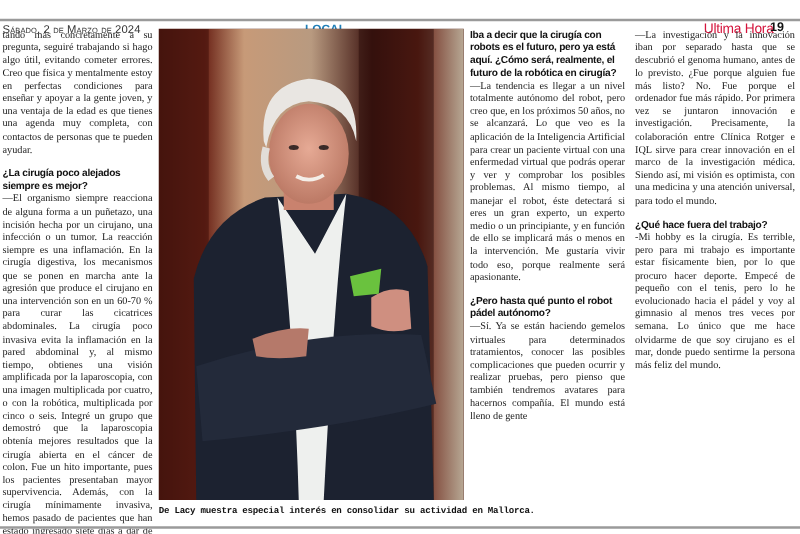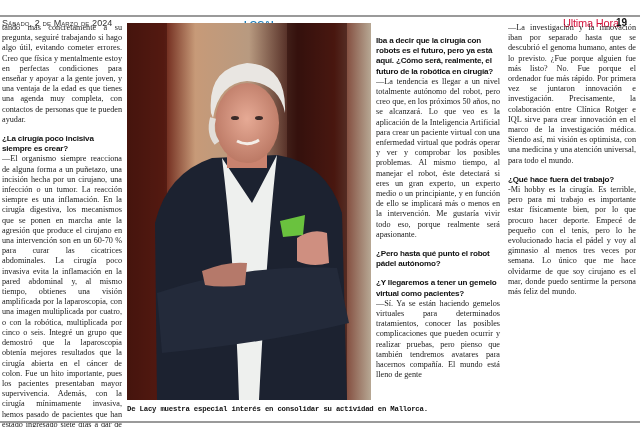--- a/index.html
+++ b/index.html
@@ -9,21 +9,21 @@
   .header { position: absolute; left: 0; top: 16px; width: 640px; height: 15px; }
   .header .date { position: absolute; left: 2px; top: 2px; font-family: "Liberation Sans", sans-serif; font-size: 9px; color: #333; font-variant: small-caps; letter-spacing: 0.1px; }
   .header .section { position: absolute; left: 244px; top: 2px; font-family: "Liberation Sans", sans-serif; font-size: 9.5px; color: #1f7fb8; font-weight: bold; text-align: right; }
   .header .brand { position: absolute; left: 563px; top: 1px; font-family: "Liberation Sans", sans-serif; font-size: 11px; font-weight: normal; color: #d4123b; font-style: normal; letter-spacing: -0.2px; }
   .header .pageno { position: absolute; left: 616px; top: 1px; font-family: "Liberation Sans", sans-serif; font-size: 10px; font-weight: bold; color: #111; }
   .header-rule { position: absolute; left: 0; top: 15px; width: 640px; height: 2px; background: #9a9a9a; }
 
   .col { position: absolute; top: 23px; font-size: 8.2px; line-height: 10.2px; text-align: justify; hyphens: auto; }
   .col p { margin: 0; }
   .col .q { font-family: "Liberation Sans", sans-serif; font-weight: bold; font-size: 8.1px; line-height: 10.2px; color: #111; margin-top: 9px; text-align: left; letter-spacing: -0.2px; }
-  .col .q.first { margin-top: 13px; }
+  .col .q.first { margin-top: 0; }
   .col1 { left: 2px; width: 120px; }
   .col3 { left: 376px; width: 124px; }
   .col4 { left: 508px; width: 128px; }
 
   .photo { position: absolute; left: 127px; top: 23px; width: 244px; height: 377px; overflow: hidden; background: #5a2a1e; }
   .photo svg { display: block; }
   .caption { position: absolute; left: 127px; top: 405px; width: 250px; font-family: Liberation Mono, monospace; font-weight: bold; font-size: 7.3px; color: #111; letter-spacing: -0.2px; white-space: nowrap; }
   .bottom-rule { position: absolute; left: 0; top: 421px; width: 640px; height: 2px; background: #9a9a9a; }
 </style>
 </head>
@@ -32,21 +32,21 @@
 <div class="header">
   <span class="date">Sábado, 2 de Marzo de 2024</span>
   <span class="section">LOCAL</span>
   <span class="brand">Ultima Hora</span>
   <span class="pageno">19</span>
 </div>
 <div class="header-rule"></div>
 
 <div class="col col1">
   <p>tando más concretamente a su pregunta, seguiré trabajando si hago algo útil, evitando cometer errores. Creo que física y mentalmente estoy en perfectas condiciones para enseñar y apoyar a la gente joven, y una ventaja de la edad es que tienes una agenda muy completa, con contactos de personas que te pueden ayudar.</p>
-  <p class="q">¿La cirugía poco incisiva siempre es crear?</p>
+  <p class="q">¿La cirugía poco alejados siempre es mejor?</p>
   <p>—El organismo siempre reacciona de alguna forma a un puñetazo, una incisión hecha por un cirujano, una infección o un tumor. La reacción siempre es una inflamación. En la cirugía digestiva, los mecanismos que se ponen en marcha ante la agresión que produce el cirujano en una intervención son en un 60-70 % para curar las cicatrices abdominales. La cirugía poco invasiva evita la inflamación en la pared abdominal y, al mismo tiempo, obtienes una visión amplificada por la laparoscopia, con una imagen multiplicada por cuatro, o con la robótica, multiplicada por cinco o seis. Integré un grupo que demostró que la laparoscopia obtenía mejores resultados que la cirugía abierta en el cáncer de colon. Fue un hito importante, pues los pacientes presentaban mayor supervivencia. Además, con la cirugía mínimamente invasiva, hemos pasado de pacientes que han estado ingresado siete días a dar de alta en seis horas.</p>
 </div>
 
 <div class="photo" aria-label="Portrait of a white-haired man in a dark blazer with a green pocket square, arms crossed">
   <svg width="244" height="377" viewBox="0 0 244 377" xmlns="http://www.w3.org/2000/svg">
     <defs>
       <linearGradient id="bg" x1="0" x2="1" y1="0" y2="0">
         <stop offset="0" stop-color="#3a120c"></stop>
         <stop offset="0.15" stop-color="#6b2418"></stop>
         <stop offset="0.28" stop-color="#c79a78"></stop>
@@ -85,21 +85,20 @@
     <ellipse cx="132" cy="95" rx="4" ry="2" fill="#3a2a28"></ellipse>
     <path d="M110 118 Q121 124 132 117" stroke="#f4eee8" stroke-width="3" fill="none"></path>
   </svg>
 </div>
 <div class="caption">De Lacy muestra especial interés en consolidar su actividad en Mallorca.</div>
 
 <div class="col col3">
   <p class="q first">Iba a decir que la cirugía con robots es el futuro, pero ya está aquí. ¿Cómo será, realmente, el futuro de la robótica en cirugía?</p>
   <p>—La tendencia es llegar a un nivel totalmente autónomo del robot, pero creo que, en los próximos 50 años, no se alcanzará. Lo que veo es la aplicación de la Inteligencia Artificial para crear un paciente virtual con una enfermedad virtual que podrás operar y ver y comprobar los posibles problemas. Al mismo tiempo, al manejar el robot, éste detectará si eres un gran experto, un experto medio o un principiante, y en función de ello se implicará más o menos en la intervención. Me gustaría vivir todo eso, porque realmente será apasionante.</p>
   <p class="q">¿Pero hasta qué punto el robot pádel autónomo?</p>
-  <p class="q">¿Y llegaremos a tener un gemelo virtual como pacientes?</p>
   <p>—Sí. Ya se están haciendo gemelos virtuales para determinados tratamientos, conocer las posibles complicaciones que pueden ocurrir y realizar pruebas, pero pienso que también tendremos avatares para hacernos compañía. El mundo está lleno de gente</p>
 </div>
 
 <div class="col col4">
   <p>—La investigación y la innovación iban por separado hasta que se descubrió el genoma humano, antes de lo previsto. ¿Fue porque alguien fue más listo? No. Fue porque el ordenador fue más rápido. Por primera vez se juntaron innovación e investigación. Precisamente, la colaboración entre Clínica Rotger e IQL sirve para crear innovación en el marco de la investigación médica. Siendo así, mi visión es optimista, con una medicina y una atención universal, para todo el mundo.</p>
   <p class="q">¿Qué hace fuera del trabajo?</p>
   <p>-Mi hobby es la cirugía. Es terrible, pero para mi trabajo es importante estar físicamente bien, por lo que procuro hacer deporte. Empecé de pequeño con el tenis, pero lo he evolucionado hacia el pádel y voy al gimnasio al menos tres veces por semana. Lo único que me hace olvidarme de que soy cirujano es el mar, donde puedo sentirme la persona más feliz del mundo.</p>
 </div>
 
 <div class="bottom-rule"></div>

